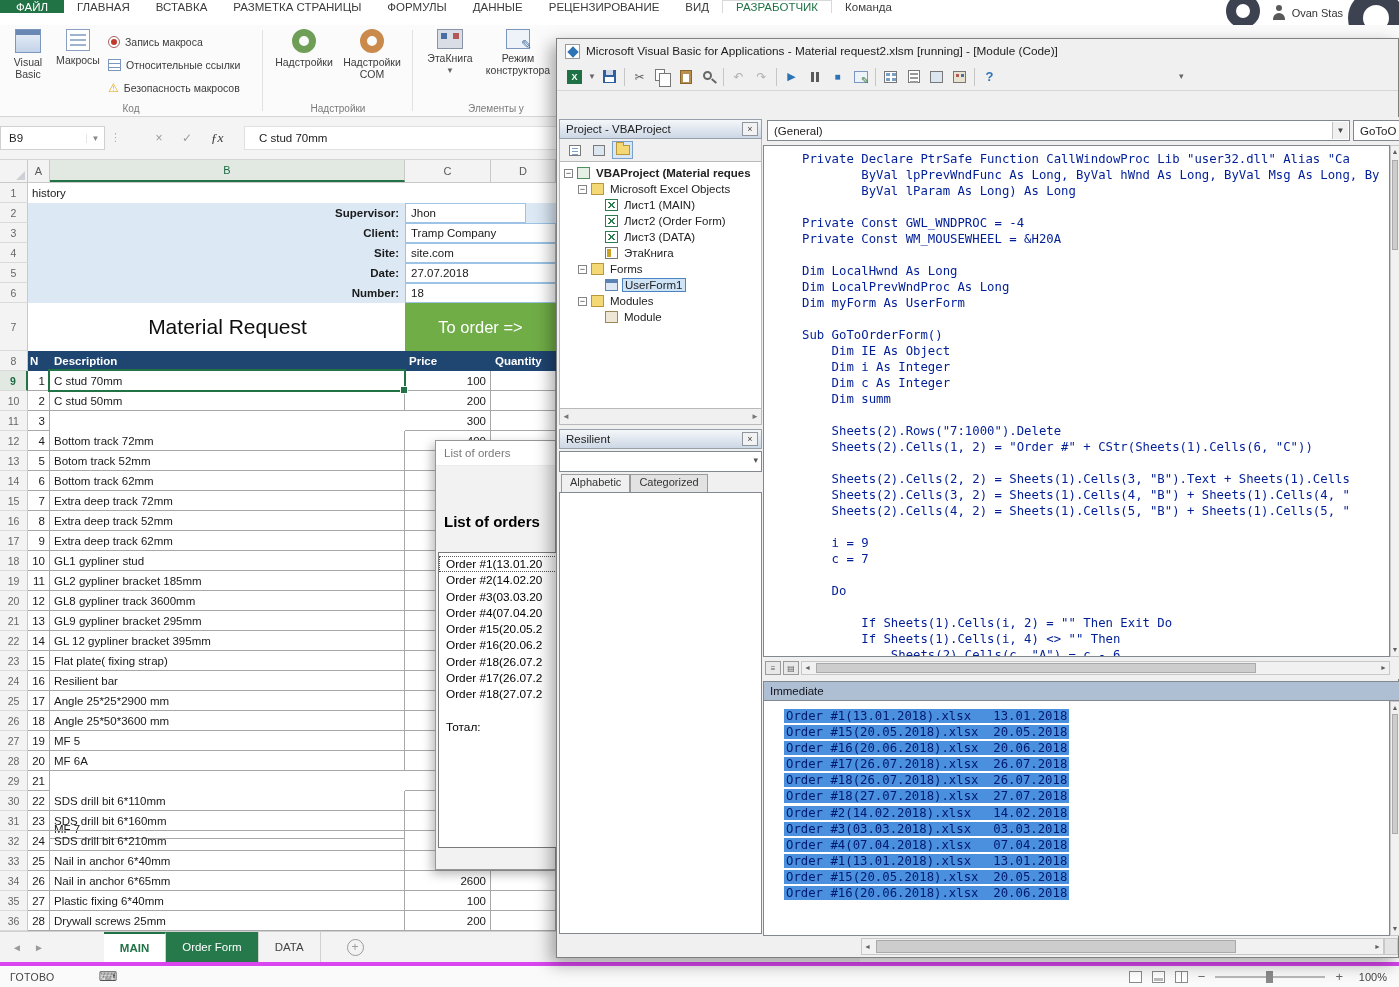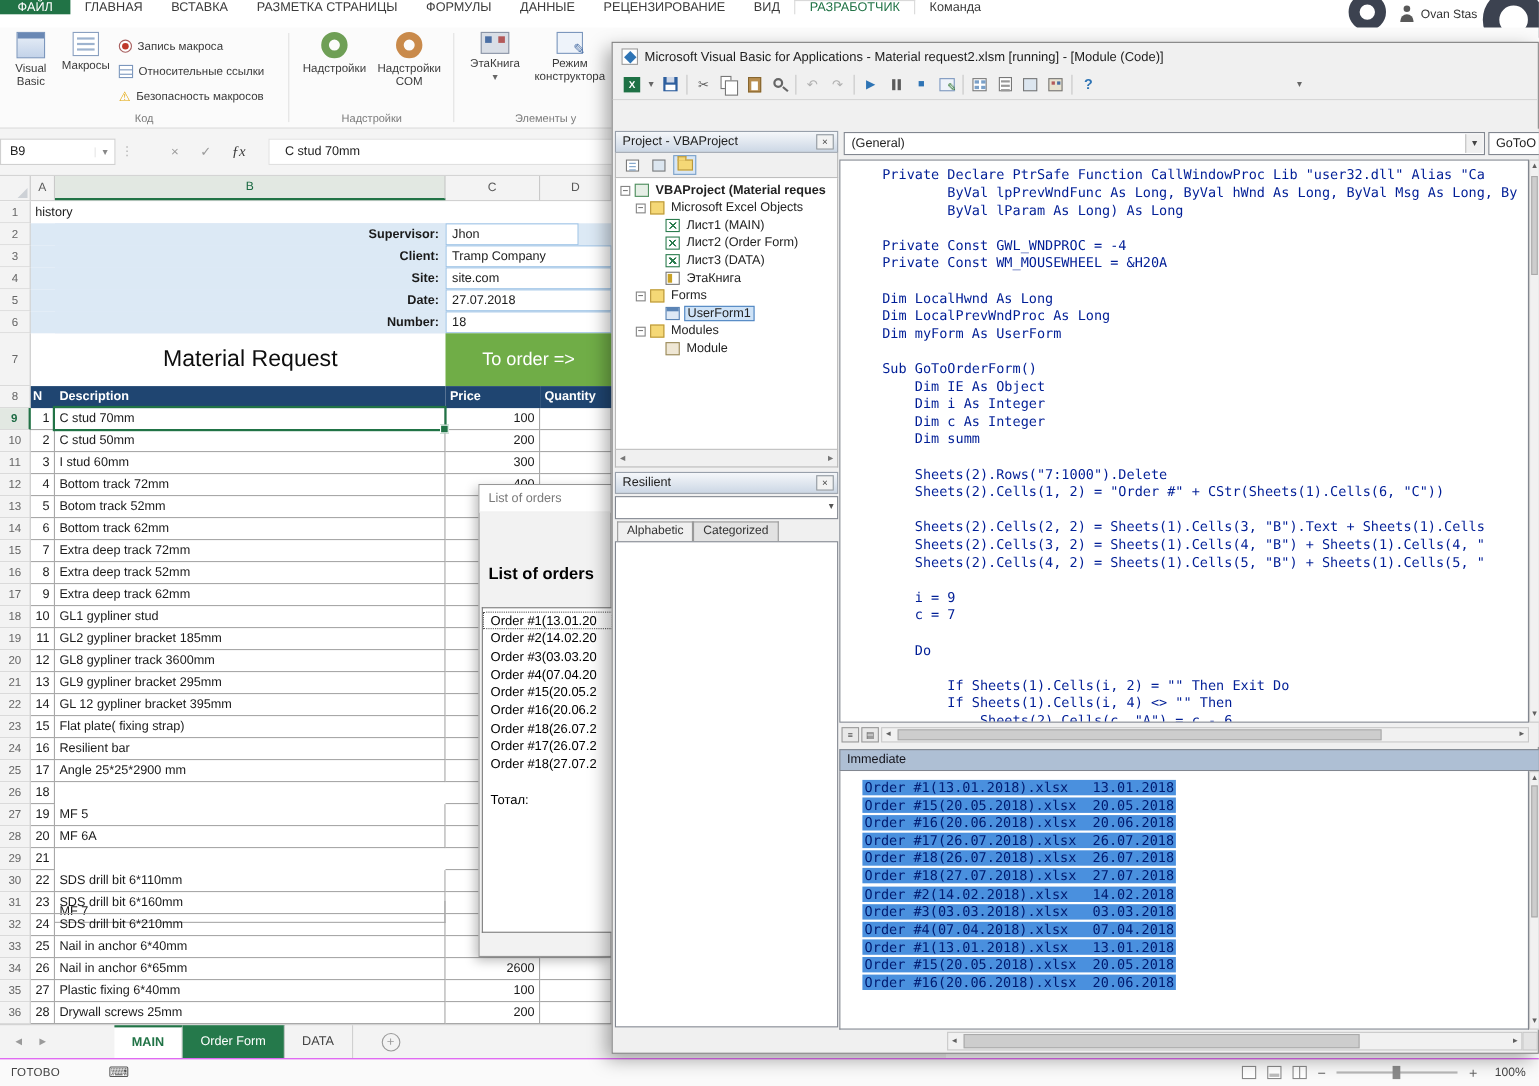--- a/index.html
+++ b/index.html
@@ -76,21 +76,21 @@
 #sel-overlay::after{content:"";position:absolute;right:-4px;bottom:-4px;width:6px;height:6px;background:#217346;border:1px solid #fff}
 
 
 #sheet-tabs{position:absolute;left:0;top:931px;width:860px;height:31px;background:#f3f3f3;border-top:1px solid #d0d0d0;display:flex;align-items:stretch;font-size:11.5px}
 .stab-nav{display:flex;align-items:center;gap:12px;padding:0 12px;color:#9a9a9a;font-size:10px}
 #stabs{display:flex;margin-left:48px}
 .stab{display:flex;align-items:center;padding:0 16px;border-right:1px solid #d0d0d0;color:#444}
 .stab.active{background:#fff;color:#217346;font-weight:bold;border-top:2px solid #217346}
 .stab.colored{background:#25794b;color:#fff}
 #add-sheet{width:17px;height:17px;border-radius:50%;border:1px solid #9a9a9a;color:#9a9a9a;display:flex;align-items:center;justify-content:center;font-size:12px;margin:auto 0 auto 26px}
-#status-bar{position:absolute;left:0;top:962px;width:1399px;height:25px;background:#fafafa;border-top:1px solid #d946ef;display:flex;align-items:center;font-size:10.5px;color:#444}
+#status-bar{position:absolute;left:0;top:962px;width:1399px;height:25px;background:#fafafa;border-top:4px solid #d946ef;display:flex;align-items:center;font-size:10.5px;color:#444}
 #status-ready{margin-left:10px;letter-spacing:.4px}
 #kbd-icon{margin-left:44px;color:#555;font-size:13px}
 #status-right{margin-left:auto;display:flex;align-items:center;gap:10px;padding-right:12px}
 .view-ic{width:13px;height:12px;border:1px solid #8a8a8a;background:#fff;position:relative}
 .view-ic.v2::after{content:"";position:absolute;left:1px;right:1px;bottom:1px;height:3px;background:#bcbcbc}
 .view-ic.v3::after{content:"";position:absolute;left:5px;top:0;bottom:0;width:1px;background:#8a8a8a}
 .zbtn{color:#666;font-size:13px}
 #zoom-slider{width:110px;height:2px;background:#b8b8b8;position:relative}
 #zoom-thumb{position:absolute;left:51px;top:-5px;width:7px;height:12px;background:#8a8a8a}
 #zoom-pct{font-size:11px;color:#444;width:34px;text-align:right}
@@ -356,21 +356,20 @@
     <div class="cell thead" style="left: 491px; width: 65px; top: 168px; height: 20px;">Quantity</div>
     <div class="cell b-dark numc" style="left: 28px; width: 22px; top: 188px; height: 20px;">1</div>
     <div class="cell b-dark padl" style="left: 50px; width: 355px; top: 188px; height: 20px;">C stud 70mm</div>
     <div class="cell b-dark numc" style="left: 405px; width: 86px; top: 188px; height: 20px;">100</div>
     <div class="cell b-dark" style="left: 491px; width: 65px; top: 188px; height: 20px;"></div>
     <div class="cell b-dark numc" style="left: 28px; width: 22px; top: 208px; height: 20px;">2</div>
     <div class="cell b-dark padl" style="left: 50px; width: 355px; top: 208px; height: 20px;">C stud 50mm</div>
     <div class="cell b-dark numc" style="left: 405px; width: 86px; top: 208px; height: 20px;">200</div>
     <div class="cell b-dark" style="left: 491px; width: 65px; top: 208px; height: 20px;"></div>
     <div class="cell b-dark numc" style="left: 28px; width: 22px; top: 228px; height: 20px;">3</div>
-    <div class="cell b-dark padl" style="left: 50px; width: 355px; top: 228px; height: 20px;">I stud 60mm</div>
     <div class="cell b-dark numc" style="left: 405px; width: 86px; top: 228px; height: 20px;">300</div>
     <div class="cell b-dark" style="left: 491px; width: 65px; top: 228px; height: 20px;"></div>
     <div class="cell b-dark numc" style="left: 28px; width: 22px; top: 248px; height: 20px;">4</div>
     <div class="cell b-dark padl" style="left: 50px; width: 355px; top: 248px; height: 20px;">Bottom track 72mm</div>
     <div class="cell b-dark numc" style="left: 405px; width: 86px; top: 248px; height: 20px;">400</div>
     <div class="cell b-dark" style="left: 491px; width: 65px; top: 248px; height: 20px;"></div>
     <div class="cell b-dark numc" style="left: 28px; width: 22px; top: 268px; height: 20px;">5</div>
     <div class="cell b-dark padl" style="left: 50px; width: 355px; top: 268px; height: 20px;">Botom track 52mm</div>
     <div class="cell b-dark numc" style="left: 405px; width: 86px; top: 268px; height: 20px;"></div>
     <div class="cell b-dark" style="left: 491px; width: 65px; top: 268px; height: 20px;"></div>
@@ -416,20 +415,21 @@
     <div class="cell b-dark" style="left: 491px; width: 65px; top: 468px; height: 20px;"></div>
     <div class="cell b-dark numc" style="left: 28px; width: 22px; top: 488px; height: 20px;">16</div>
     <div class="cell b-dark padl" style="left: 50px; width: 355px; top: 488px; height: 20px;">Resilient bar</div>
     <div class="cell b-dark numc" style="left: 405px; width: 86px; top: 488px; height: 20px;"></div>
     <div class="cell b-dark" style="left: 491px; width: 65px; top: 488px; height: 20px;"></div>
     <div class="cell b-dark numc" style="left: 28px; width: 22px; top: 508px; height: 20px;">17</div>
     <div class="cell b-dark padl" style="left: 50px; width: 355px; top: 508px; height: 20px;">Angle 25*25*2900 mm</div>
     <div class="cell b-dark numc" style="left: 405px; width: 86px; top: 508px; height: 20px;"></div>
     <div class="cell b-dark" style="left: 491px; width: 65px; top: 508px; height: 20px;"></div>
     <div class="cell b-dark numc" style="left: 28px; width: 22px; top: 528px; height: 20px;">18</div>
+    <div class="cell b-dark padl" style="left: 50px; width: 355px; top: 528px; height: 20px;">Angle 25*50*3600 mm</div>
     <div class="cell b-dark numc" style="left: 405px; width: 86px; top: 528px; height: 20px;"></div>
     <div class="cell b-dark" style="left: 491px; width: 65px; top: 528px; height: 20px;"></div>
     <div class="cell b-dark numc" style="left: 28px; width: 22px; top: 548px; height: 20px;">19</div>
     <div class="cell b-dark padl" style="left: 50px; width: 355px; top: 548px; height: 20px;">MF 5</div>
     <div class="cell b-dark numc" style="left: 405px; width: 86px; top: 548px; height: 20px;"></div>
     <div class="cell b-dark" style="left: 491px; width: 65px; top: 548px; height: 20px;"></div>
     <div class="cell b-dark numc" style="left: 28px; width: 22px; top: 568px; height: 20px;">20</div>
     <div class="cell b-dark padl" style="left: 50px; width: 355px; top: 568px; height: 20px;">MF 6A</div>
     <div class="cell b-dark numc" style="left: 405px; width: 86px; top: 568px; height: 20px;"></div>
     <div class="cell b-dark" style="left: 491px; width: 65px; top: 568px; height: 20px;"></div>

